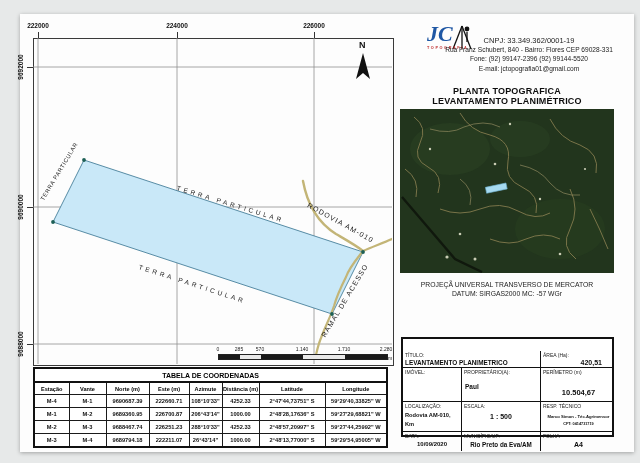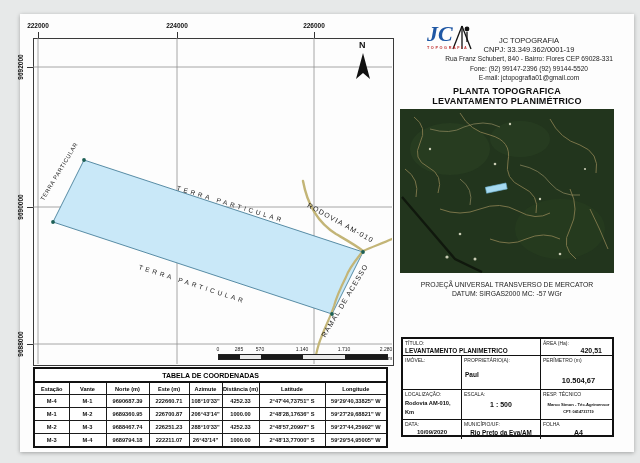--- a/index.html
+++ b/index.html
@@ -34,21 +34,21 @@
   .company-block{left:440px;top:36px;width:178px;text-align:center;color:#1c1c1c;white-space:nowrap;}
   .company-block .l1{font-size:7.5px;line-height:9.2px;}
   .company-block .l3{font-size:6.6px;line-height:9.2px;}
   .plan-title{left:399px;width:216px;text-align:center;font-weight:bold;font-size:9px;color:#0d0d0d;letter-spacing:.2px;}
   .proj-caption{left:395px;width:224px;text-align:center;font-size:6.8px;color:#222;line-height:9px;}
   
   .logo-jc{left:427px;top:21px;font-size:22px;font-weight:bold;font-style:italic;color:#1f57a4;font-family:"Liberation Serif",serif;}
   .logo-red{left:427px;top:46px;font-size:3.8px;color:#c03030;letter-spacing:1.6px;font-weight:bold;}
   
   .info-table{left:401px;top:337px;width:213px;height:100px;border:2px solid #111;background:#fff;box-sizing:border-box;}
-  .irow{position:absolute;left:0;width:100%;box-sizing:border-box;}
+  .irow{position:absolute;left:0;width:100%;box-sizing:border-box;margin-top:12px;}
   .icell{position:absolute;top:0;height:100%;box-sizing:border-box;}
   .bl{border-left:1px solid #111;}
   .bt{border-top:1px solid #111;}
   .lbl{position:absolute;top:1px;left:2px;font-size:5px;color:#222;white-space:nowrap;}
   .val{position:absolute;font-weight:bold;color:#0d0d0d;white-space:nowrap;}
 </style>
 </head>
 <body>
 
 <div class="stage">
@@ -193,21 +193,20 @@
       <line x1="14" y1="4" x2="5" y2="27"></line>
       <line x1="14" y1="4" x2="23" y2="27"></line>
       <line x1="14" y1="4" x2="14" y2="27"></line>
       <line x1="19" y1="10" x2="19" y2="20"></line>
     </g>
     <circle cx="19" cy="7" r="2.4" fill="#111"></circle>
   </svg>
   <div class="abs logo-red">TOPOGRAFIA</div>
 
   <div class="abs company-block">
-    <div class="l1">JC TOPOGRAFIA</div>
     <div class="l1">CNPJ: 33.349.362/0001-19</div>
     <div class="l3">Rua Franz Schubert, 840 - Bairro: Flores CEP 69028-331</div>
     <div class="l3">Fone: (92) 99147-2396 (92) 99144-5520</div>
     <div class="l3">E-mail: jctopografia01@gmail.com</div>
   </div>
 
   <div class="abs plan-title" style="top:96px;">LEVANTAMENTO PLANIMÉTRICO</div>
   <div class="abs plan-title" style="top:86px;">PLANTA TOPOGRAFICA</div>
 
   <svg class="abs" style="left:400px;top:109px;" width="214" height="164" viewBox="0 0 214 164">

